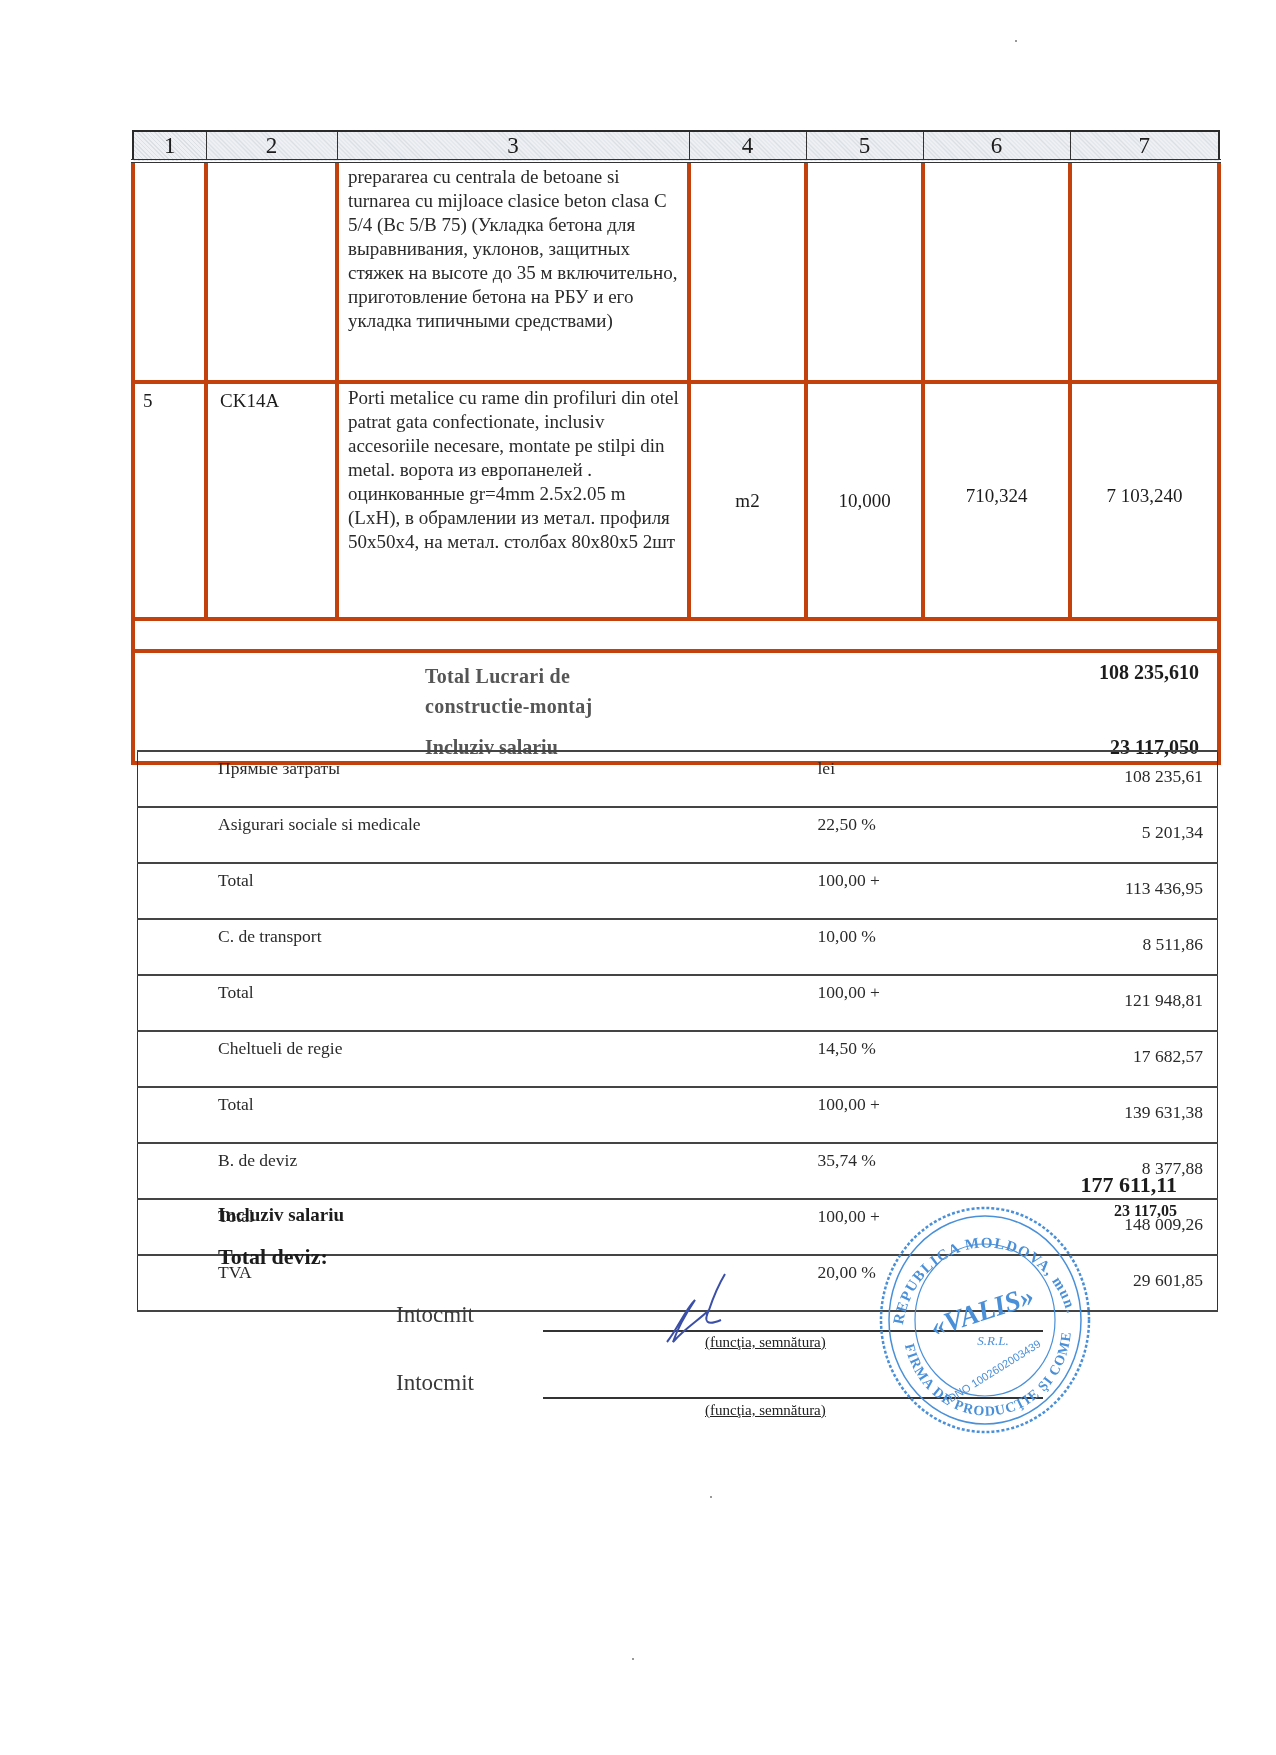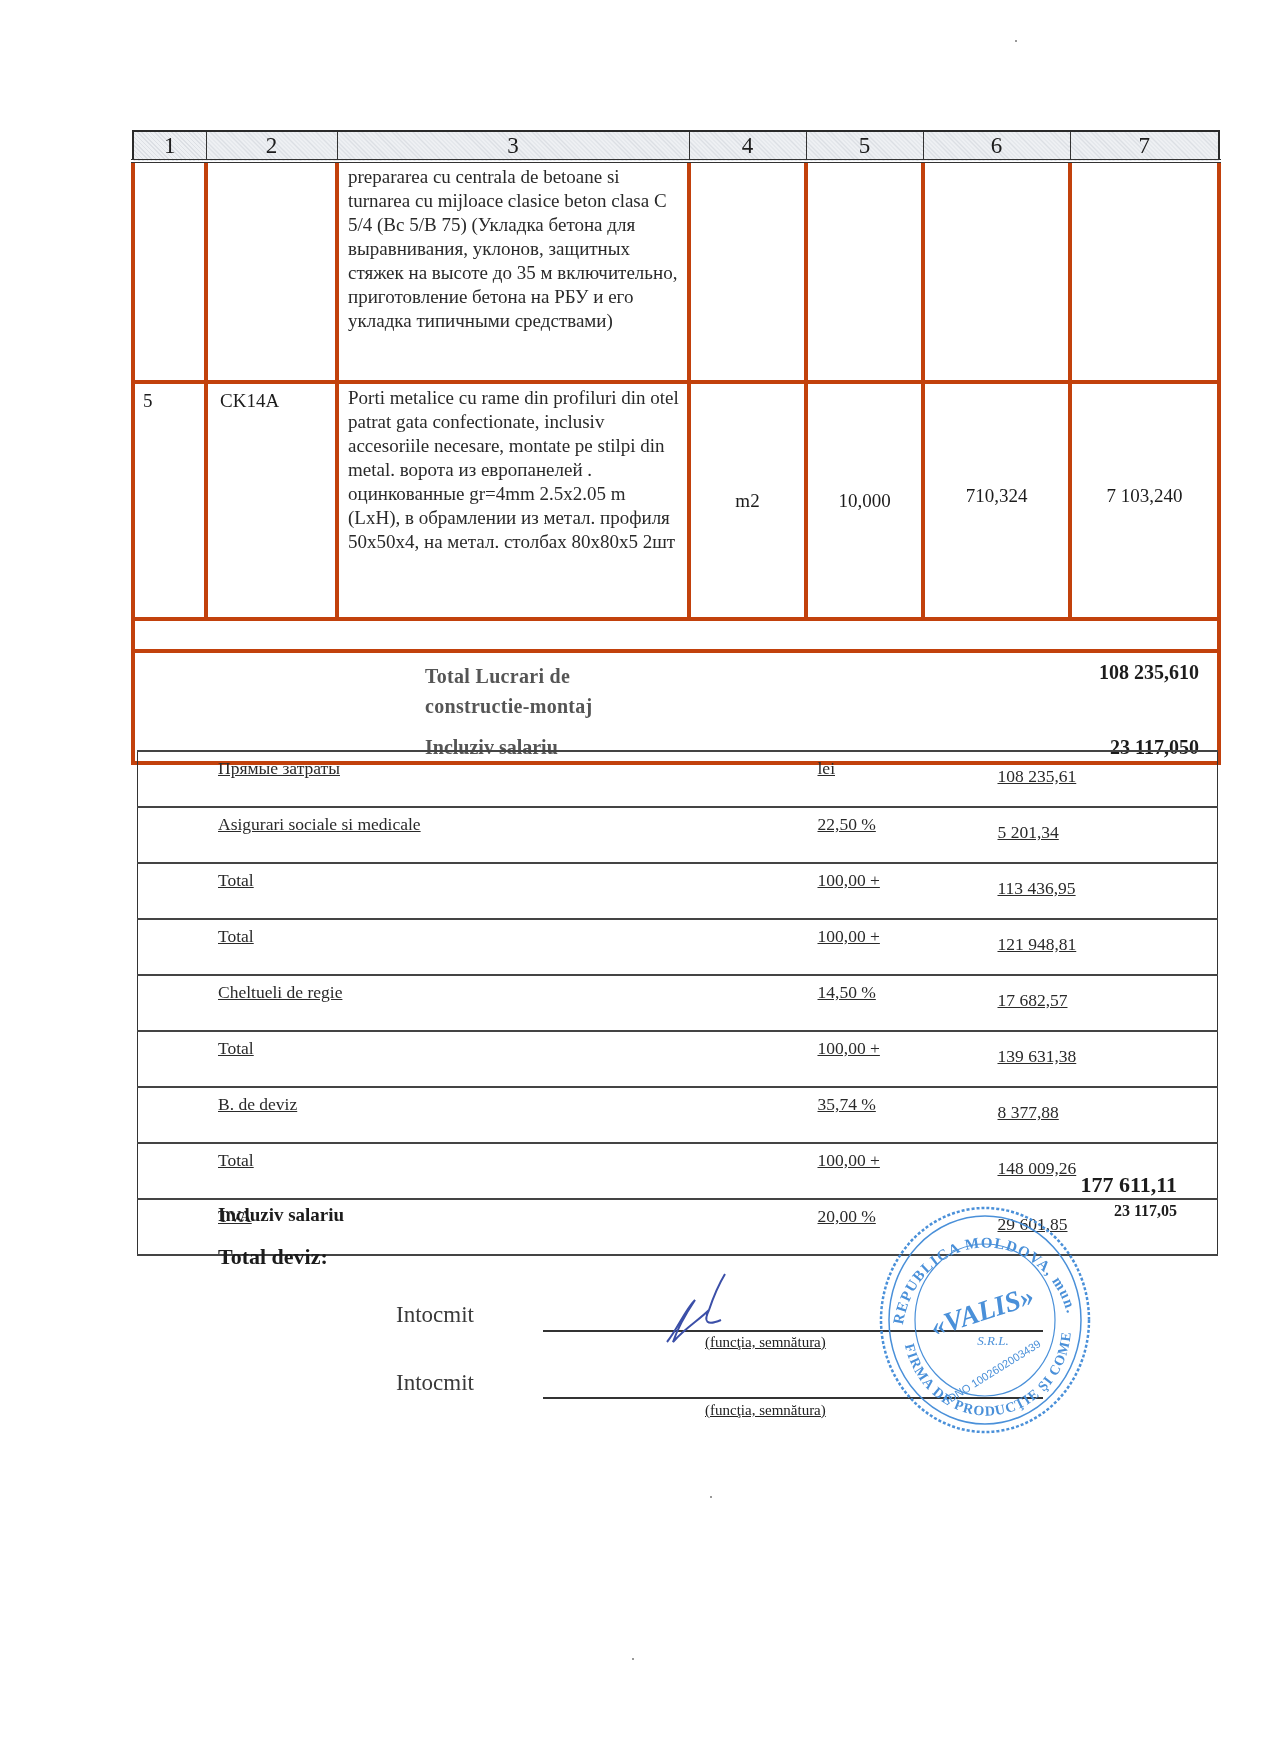--- a/index.html
+++ b/index.html
@@ -55,25 +55,25 @@
     #summary-table {
       position: absolute; left: 137px; top: 750px; width: 1080px;
       border-collapse: collapse; table-layout: fixed;
       border: 1.5px solid #333;
     }
     #summary-table col.s1 { width: 560px; }
     #summary-table col.s2 { width: 300px; }
     #summary-table col.s3 { width: 220px; }
     #summary-table td {
       height: 40px; border-top: 2px solid #444; border-bottom: 2px solid #444;
-      vertical-align: top; font-size: 17.5px; padding: 6px 0 0 0; color: #2a2a2a; text-decoration: underline;
+      vertical-align: top; font-size: 17.5px; padding: 6px 0 0 0; color: #2a2a2a;
     }
     #summary-table td.lbl { padding-left: 80px; }
     #summary-table td.pct { padding-left: 120px; }
-    #summary-table td.amt { text-align: left; padding-right: 14px; padding-top: 14px; }
+    #summary-table td.amt { text-align: right; padding-right: 14px; padding-top: 14px; }
 
     
     .grand { font-weight: bold; color: #1c1c1c; }
 
     
     .sig-label { font-size: 23px; color: #3a3a3a; }
     .sig-line { height: 0; border-top: 2px solid #333; width: 500px; }
     .sig-caption { font-size: 15px; color: #222; text-decoration: underline; }
 
     
@@ -155,20 +155,25 @@
         <td class="lbl">Asigurari sociale si medicale</td>
         <td class="pct">22,50 %</td>
         <td class="amt">5 201,34</td>
       </tr>
       <tr>
         <td class="lbl">Total</td>
         <td class="pct">100,00 +</td>
         <td class="amt">113 436,95</td>
       </tr>
       <tr>
+        <td class="lbl">C. de transport</td>
+        <td class="pct">10,00 %</td>
+        <td class="amt">8 511,86</td>
+      </tr>
+      <tr>
         <td class="lbl">Total</td>
         <td class="pct">100,00 +</td>
         <td class="amt">121 948,81</td>
       </tr>
       <tr>
         <td class="lbl">Cheltueli de regie</td>
         <td class="pct">14,50 %</td>
         <td class="amt">17 682,57</td>
       </tr>
       <tr>

